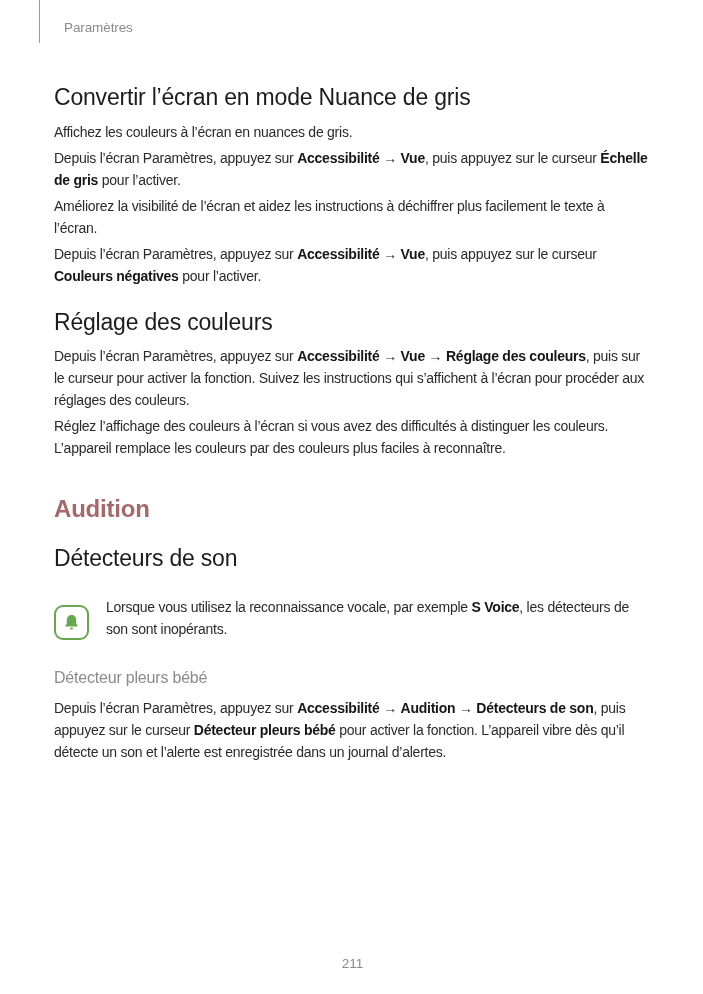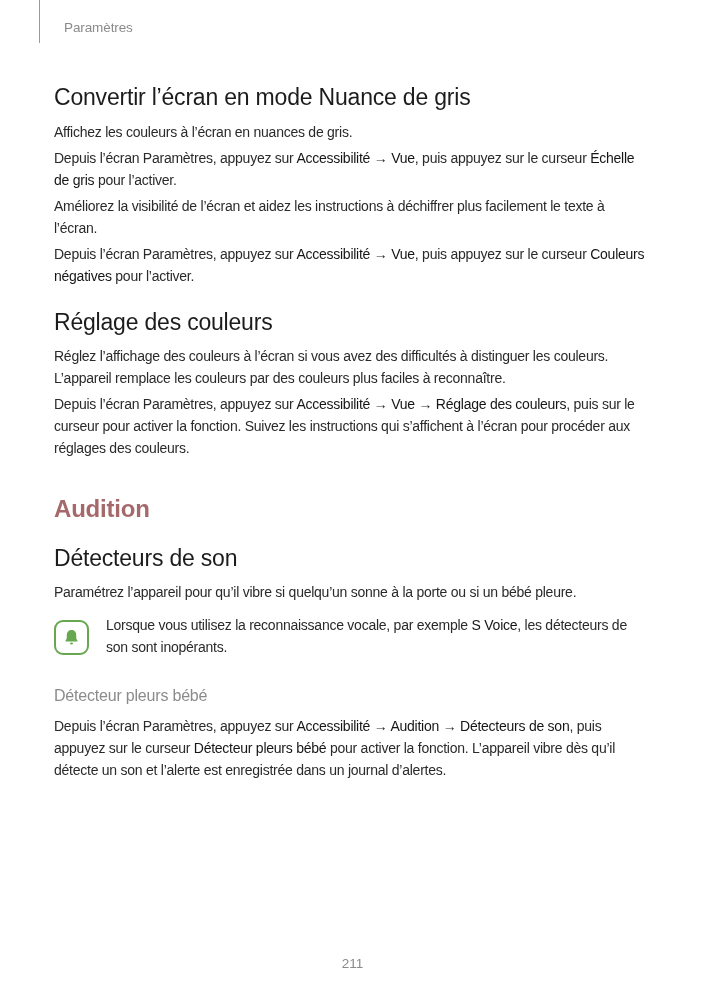--- a/index.html
+++ b/index.html
@@ -42,26 +42,26 @@
     font-weight: 400; color: #8b8b8b;
     margin: 28px 0 9px;
     letter-spacing: -0.2px;
   }
   .content p {
     font-size: 14px; line-height: 22px;
     margin: 0 0 4px;
     letter-spacing: -0.25px;
     color: #2a2a2a;
   }
-  .content p b { font-weight: 400; color: #161616; }
+  .content p b { font-weight: 700; color: #161616; }
   .note {
     display: flex;
-    align-items: center;
+    align-items: flex-end;
     gap: 17px;
-    margin: 11px 0 16px;
+    margin: 24px 0 16px;
   }
   .note-icon {
     flex: 0 0 auto;
     width: 31px; height: 31px;
     border: 2.5px solid #67a74f;
     border-radius: 9px;
     display: flex; align-items: center; justify-content: center;
     margin-top: 3px;
     background: #ffffff;
   }
@@ -84,27 +84,26 @@
 <main class="content">
 
   <h2>Convertir l’écran en mode Nuance de gris</h2>
   <p><span>Affichez les couleurs à l’écran en nuances de gris.</span></p>
   <p><span>Depuis l’écran Paramètres, appuyez sur </span><b>Accessibilité</b><span> → </span><b>Vue</b><span>, puis appuyez sur le curseur </span><b>Échelle de gris</b><span> pour l’activer.</span></p>
 
   <p><span>Améliorez la visibilité de l’écran et aidez les instructions à déchiffrer plus facilement le texte à l’écran.</span></p>
   <p><span>Depuis l’écran Paramètres, appuyez sur </span><b>Accessibilité</b><span> → </span><b>Vue</b><span>, puis appuyez sur le curseur </span><b>Couleurs négatives</b><span> pour l’activer.</span></p>
 
   <h2>Réglage des couleurs</h2>
+  <p><span>Depuis l’écran Paramètres, appuyez sur </span><b>Accessibilité</b><span> → </span><b>Vue</b><span> → </span><b>Réglage des couleurs</b><span>, puis sur le curseur pour activer la fonction. Suivez les instructions qui s’affichent à l’écran pour procéder aux réglages des couleurs.</span></p>
   <p><span>Réglez l’affichage des couleurs à l’écran si vous avez des difficultés à distinguer les couleurs. L’appareil remplace les couleurs par des couleurs plus faciles à reconnaître.</span></p>
-  <p><span>Depuis l’écran Paramètres, appuyez sur </span><b>Accessibilité</b><span> → </span><b>Vue</b><span> → </span><b>Réglage des couleurs</b><span>, puis sur le curseur pour activer la fonction. Suivez les instructions qui s’affichent à l’écran pour procéder aux réglages des couleurs.</span></p>
 
   <h1 style="color:#a5696b">Audition</h1>
 
   <h2>Détecteurs de son</h2>
-  <p><span>Paramétrez l’appareil pour qu’il vibre si quelqu’un sonne à la porte ou si un bébé pleure.</span></p>
 
   <div class="note">
     <span class="note-icon">
       <svg viewBox="0 0 24 24" aria-hidden="true">
         <g fill="#67a74f">
           <path d="M12 2.6c-3.6 0-6 2.6-6 6.1v4.5L4.4 16v1.1h15.2V16l-1.6-2.8V8.7c0-3.5-2.4-6.1-6-6.1z"></path>
           <ellipse cx="12" cy="19.6" rx="1.9" ry="1.3"></ellipse>
         </g>
       </svg>
     </span>

